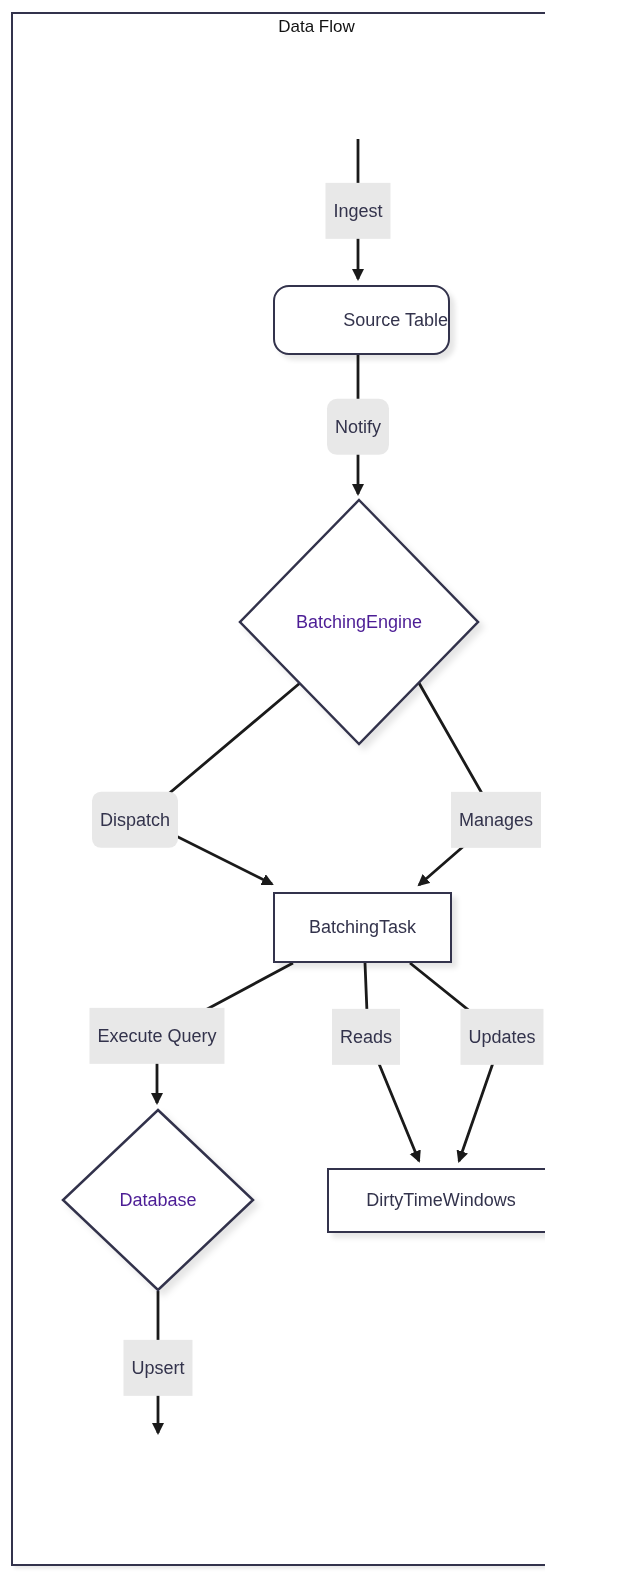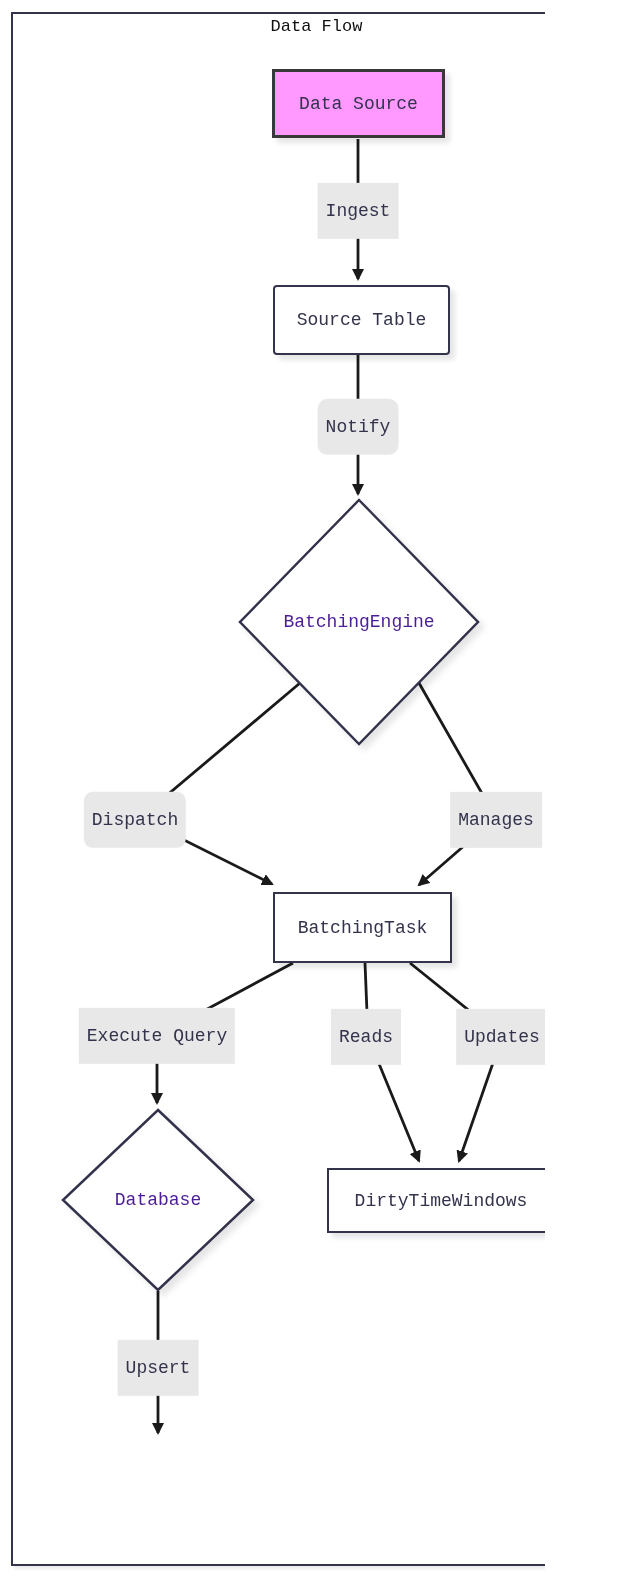--- a/index.html
+++ b/index.html
@@ -1,19 +1,19 @@
 <!DOCTYPE html>
 <html><head>
 <meta charset="utf-8">
 <style>
   html,body{margin:0;padding:0;background:#ffffff;}
   .canvas{
     position:relative;width:545px;height:1582px;
     background:#ffffff;overflow:hidden;
-    font-family:Liberation Mono, monospace;
+    font-family:Liberation Sans, sans-serif;
     color:#33334c;
   }
   .frame{
     position:absolute;left:11px;top:12px;width:606px;height:1550px;
     border:2.5px solid #33334c;background:transparent;
     box-shadow:3px 3px 3px rgba(0,0,0,0.08);
   }
   .title{
     position:absolute;left:0;top:17px;width:633px;text-align:center;
     font-size:17px;color:#111;
@@ -21,21 +21,21 @@
   svg.wires{position:absolute;left:0;top:0;width:633px;height:1582px;}
   .node{
     position:absolute;display:flex;align-items:center;justify-content:center;
     font-size:18px;color:#33334c;background:#ffffff;
     border:2.5px solid #33334c;box-sizing:border-box;
     box-shadow:5px 5px 5px rgba(0,0,0,0.10);
     text-align:center;
   }
   .node.pink{background:#ff99ff;border:3px solid #383838;}
   .node.lavender{background:#ccccff;border:3px solid #333333;border-radius:26px;}
-  .node.rounded{border-radius:4px;}
+  .node.rounded{border-radius:16px;justify-content:flex-end;}
   .diamond-label{
     position:absolute;display:flex;align-items:center;justify-content:center;
     font-size:18px;color:#4c1d95;background:transparent;border:none;
     transform:translate(-50%,-50%);white-space:nowrap;
   }
   .edge-label{
     position:absolute;transform:translate(-50%,-50%);
     background:#e8e8e8;color:#33334c;font-size:18px;
     padding:16px 8px;white-space:nowrap;line-height:1.35;
   }
@@ -65,23 +65,20 @@
     <path d="M419,683 L496,818 L419,885" stroke="#1a1a1a" stroke-width="2.8" fill="none" marker-end="url(#arrow)"></path>
     <path d="M293,963 L157,1036 L157,1103" stroke="#1a1a1a" stroke-width="2.8" fill="none" marker-end="url(#arrow)"></path>
     <path d="M365,963 L368,1037 L419,1161" stroke="#1a1a1a" stroke-width="2.8" fill="none" marker-end="url(#arrow)"></path>
     <path d="M410,963 L502,1037 L459,1161" stroke="#1a1a1a" stroke-width="2.8" fill="none" marker-end="url(#arrow)"></path>
     <path d="M158,1291 L158,1433" stroke="#1a1a1a" stroke-width="2.8" fill="none" marker-end="url(#arrow)"></path>
 
     <polygon points="359,500 478,622 359,744 240,622" fill="#ffffff" stroke="#33334c" stroke-width="2.5" filter="url(#nodeShadow)"></polygon>
     <polygon points="158,1110 253,1200 158,1290 63,1200" fill="#ffffff" stroke="#33334c" stroke-width="2.5" filter="url(#nodeShadow)"></polygon>
   </svg>
 
-  <div class="node pink" style="left:272px;top:69px;width:173px;height:69px;">
-    <span>Data Source</span>
-  </div>
 
   <div class="node rounded" style="left:273px;top:285px;width:177px;height:70px;">
     <span>Source Table</span>
   </div>
 
   <div class="diamond-label" style="left:359px;top:622px;">BatchingEngine</div>
 
   <div class="node" style="left:273px;top:892px;width:179px;height:71px;">
     <span>BatchingTask</span>
   </div>

